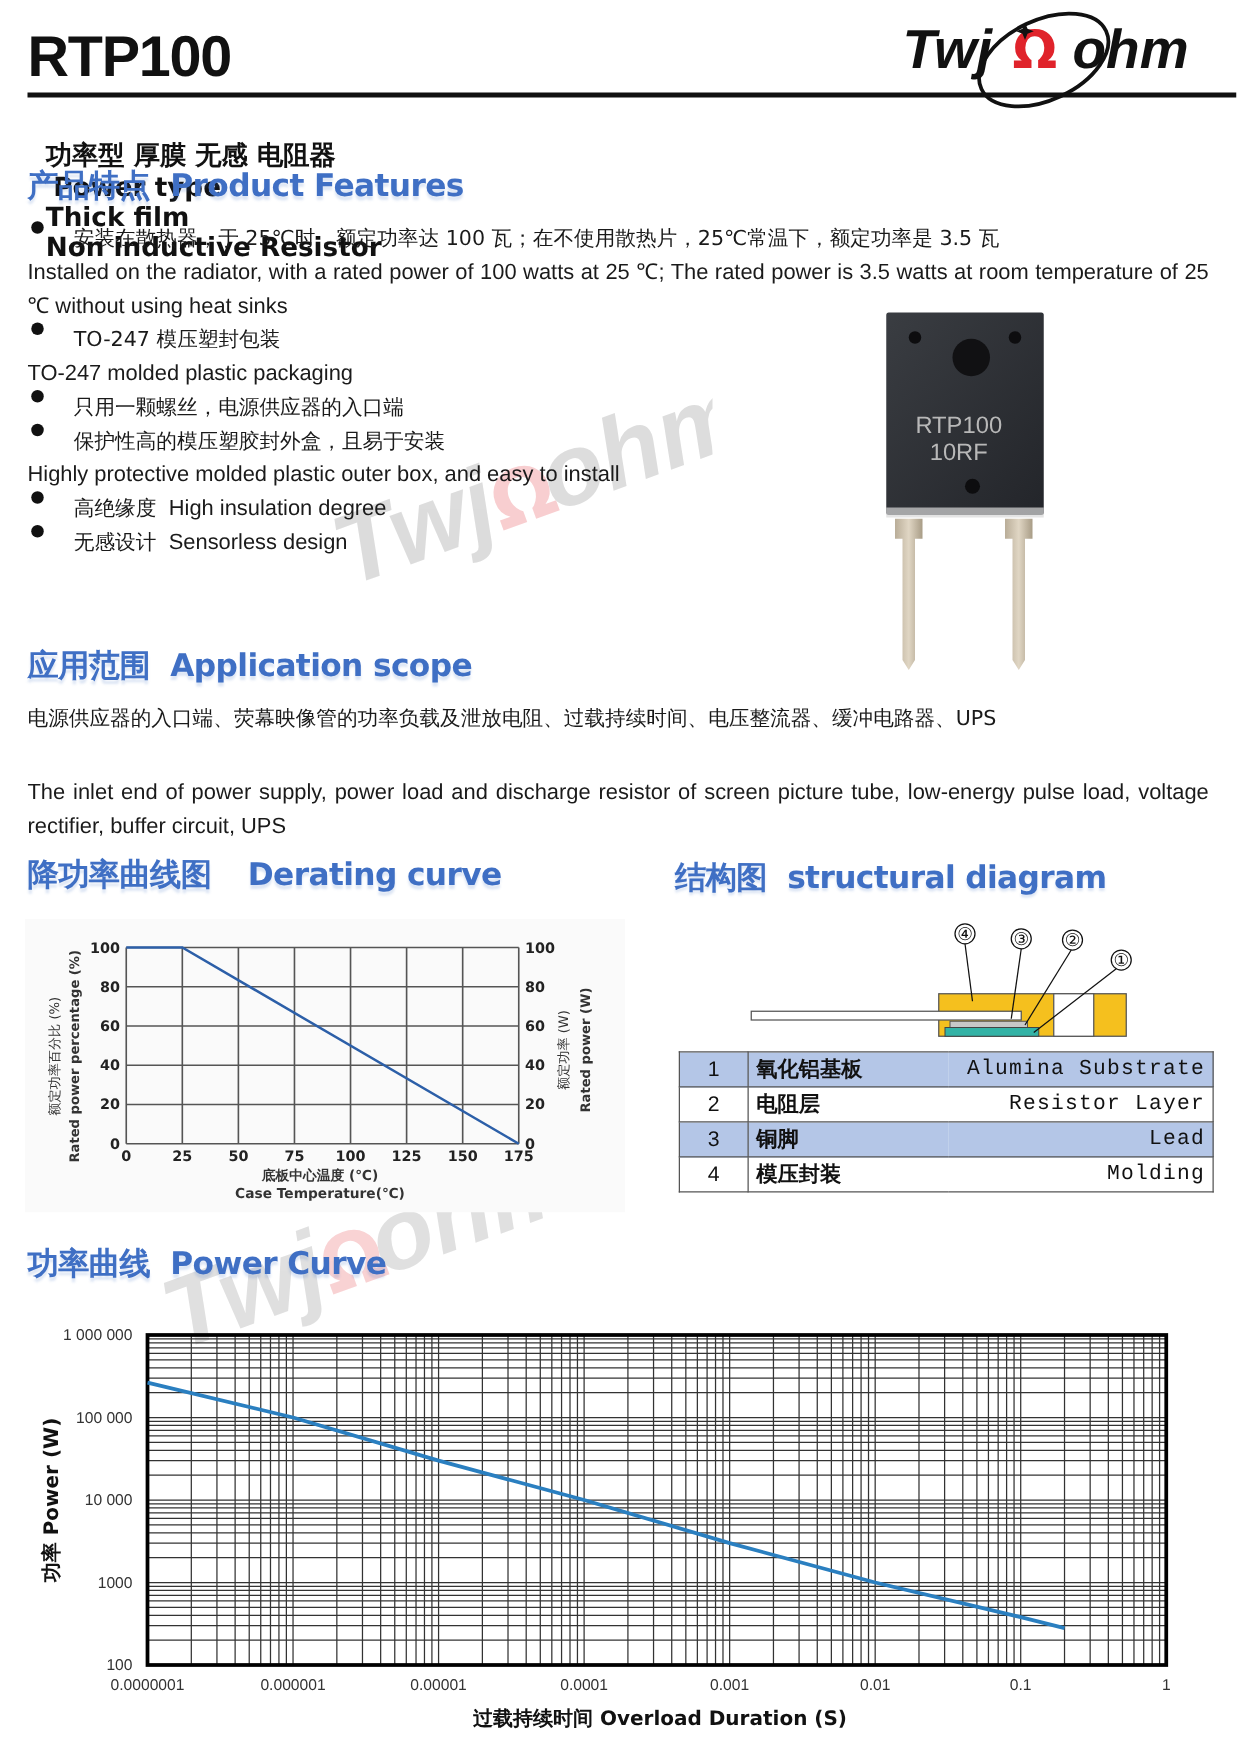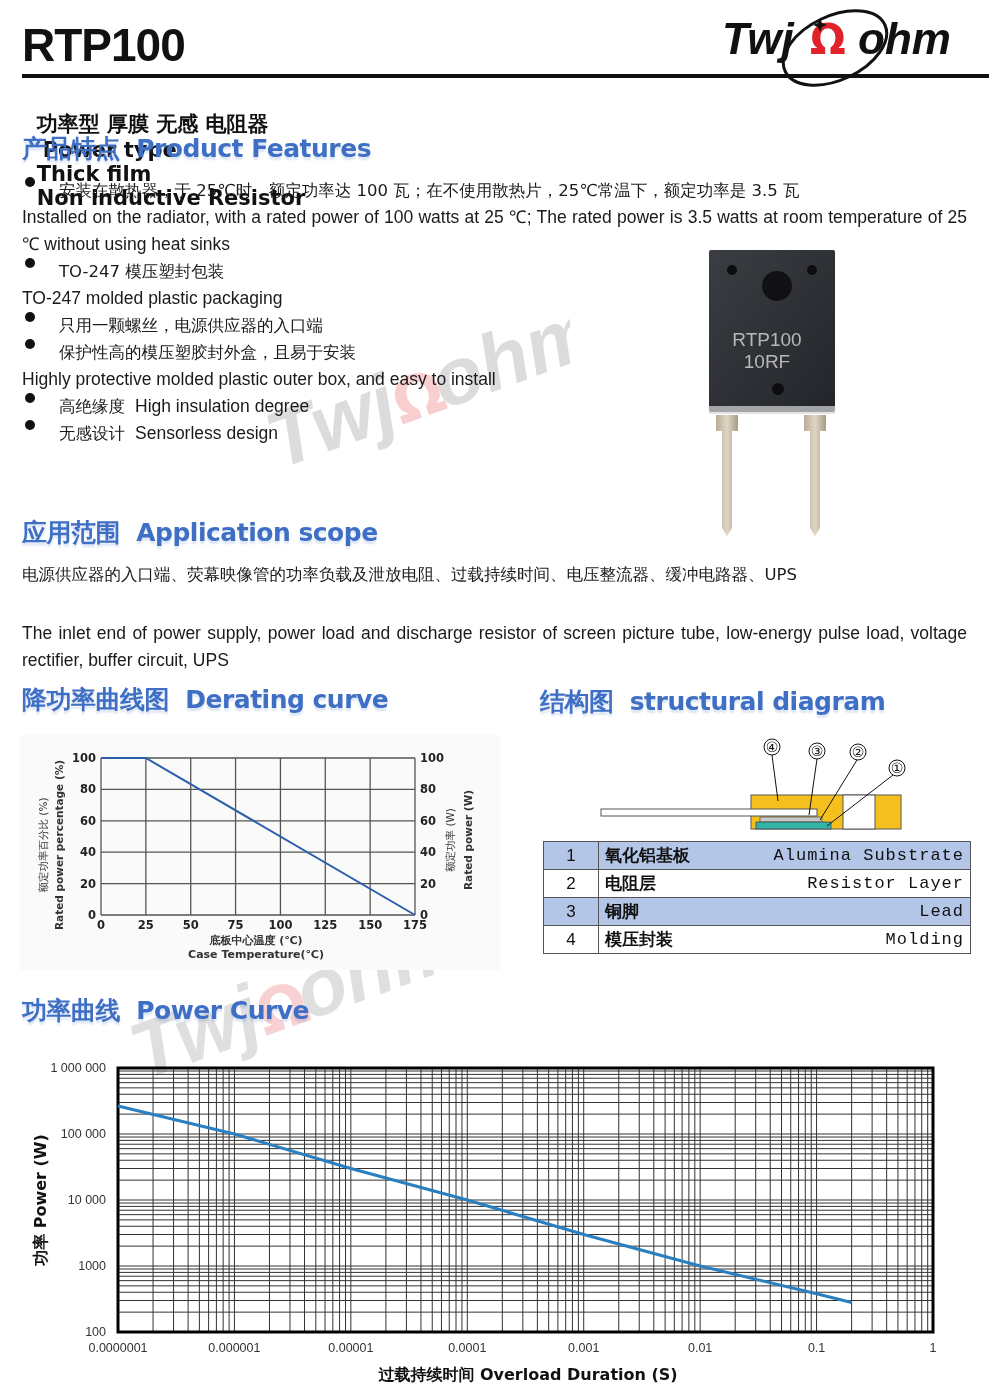--- a/index.html
+++ b/index.html
@@ -141,21 +141,21 @@
 
 <div class="abs sec-head" style="left:22px;top:516px">
   <span>应用范围</span>
   <span style="margin-left:8px">Application scope</span>
 </div>
 <div class="abs para cn" style="left:22px;top:561px;width:950px;font-size:16.5px">电源供应器的入口端、荧幕映像管的功率负载及泄放电阻、过载持续时间、电压整流器、缓冲电路器、UPS</div>
 <div class="abs para" style="left:22px;top:620px;width:945px;text-align:justify">The inlet end of power supply, power load and discharge resistor of screen picture tube, low-energy pulse load, voltage rectifier, buffer circuit, UPS</div>
 
 <div class="abs sec-head" style="left:22px;top:683px">
   <span>降功率曲线图</span>
-  <span style="margin-left:8px">Derating curve</span>
+  <span style="margin-left:21px">Derating curve</span>
 </div>
 
 <svg class="abs" style="left:20px;top:735px;width:480px;height:235px" viewBox="20 735 480 235">
   <rect x="20" y="735" width="480" height="235" fill="#fafafa"></rect>
   <g id="derating-grid" stroke="#555" stroke-width="1.3" fill="none">
       <line x1="101" y1="758" x2="101" y2="915"></line>
       <line x1="145.85714285714286" y1="758" x2="145.85714285714286" y2="915"></line>
       <line x1="190.71428571428572" y1="758" x2="190.71428571428572" y2="915"></line>
       <line x1="235.57142857142856" y1="758" x2="235.57142857142856" y2="915"></line>
       <line x1="280.42857142857144" y1="758" x2="280.42857142857144" y2="915"></line>

